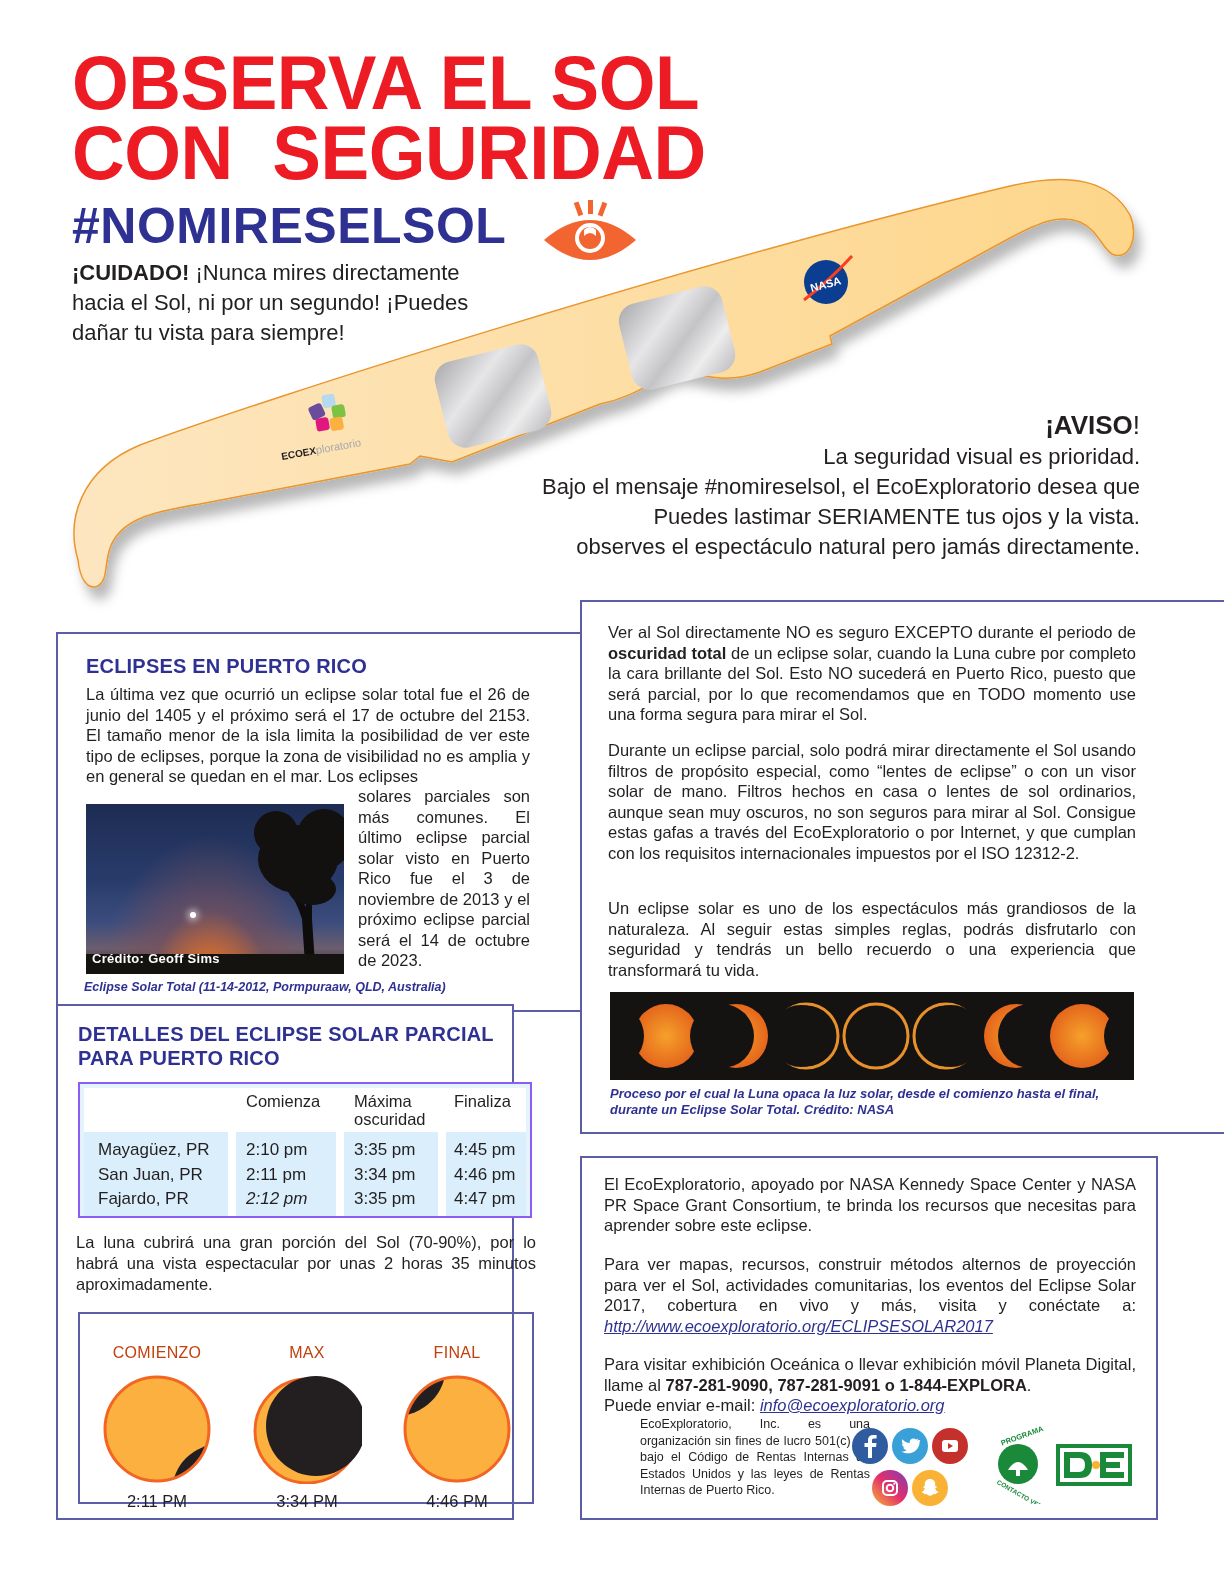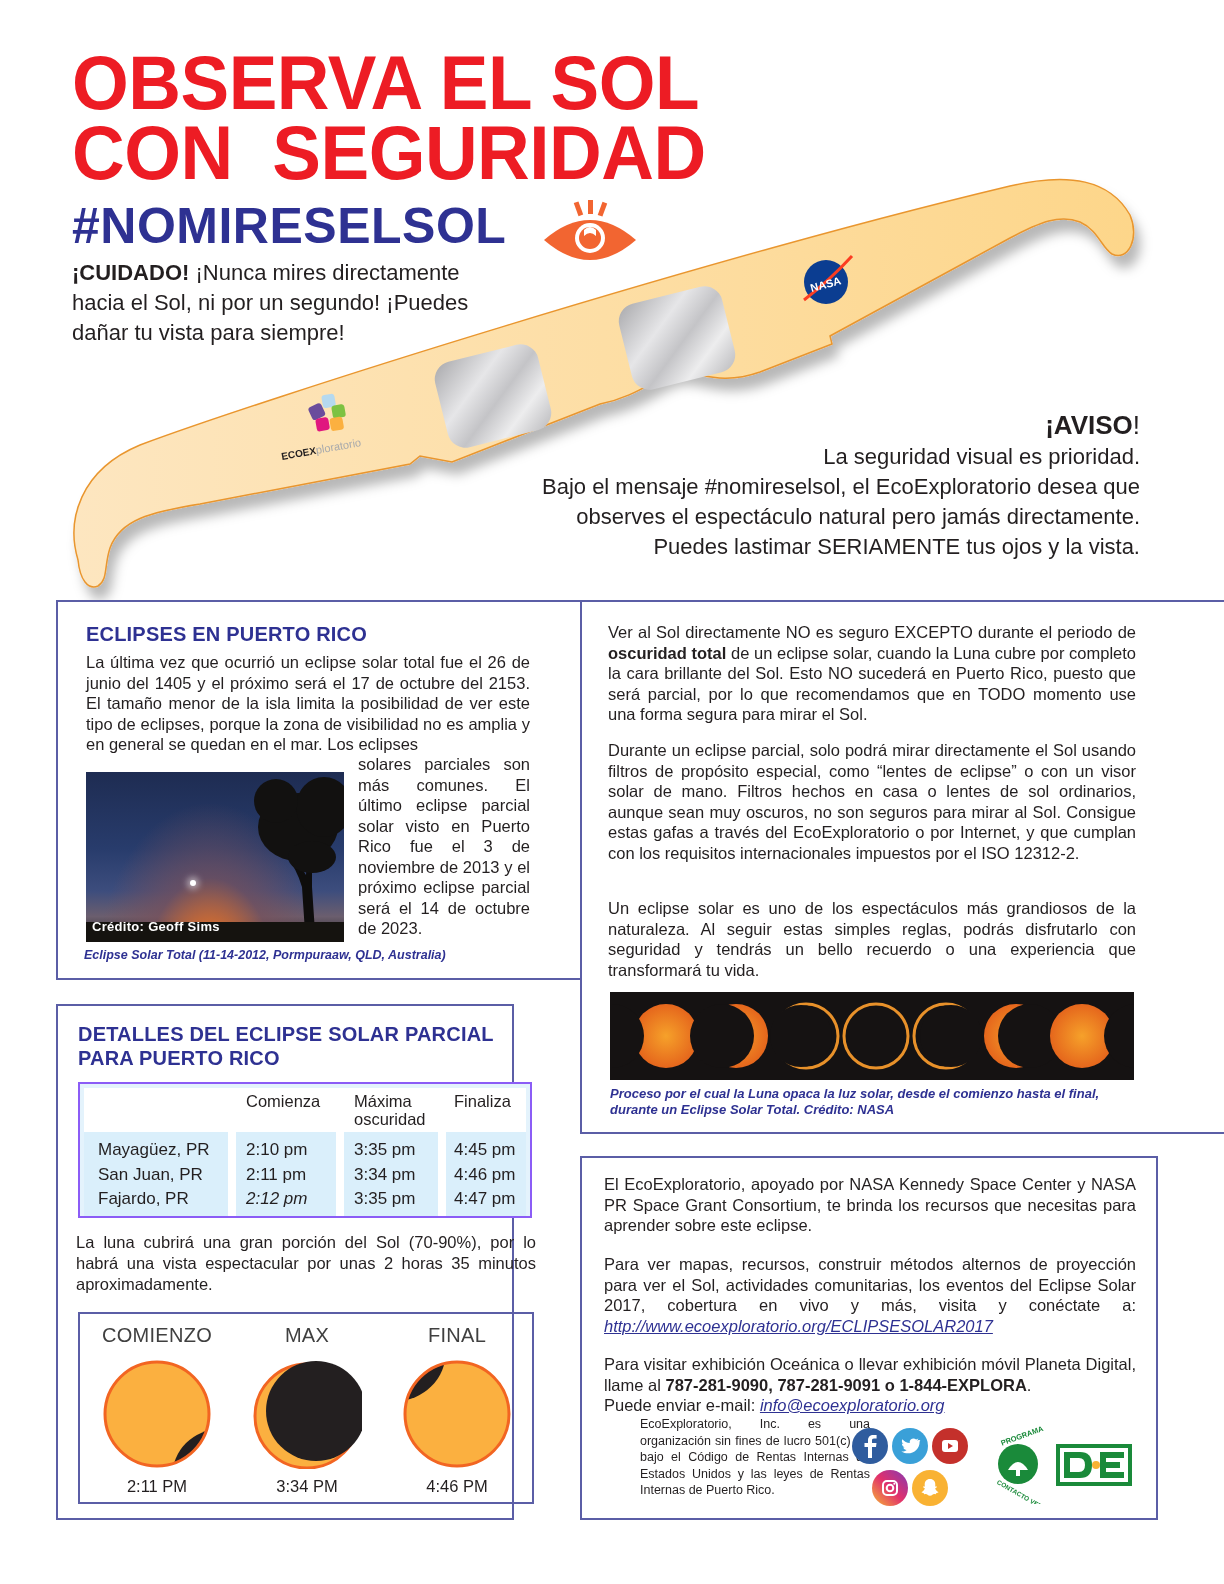--- a/index.html
+++ b/index.html
@@ -37,21 +37,21 @@
 
   
   .box { position: absolute; border: 2px solid #5b5ea6; background: #fff; }
   .box h2 {
     color: #2e3192; font-weight: bold; font-size: 20px; line-height: 24px;
     letter-spacing: 0.2px;
   }
   .body-text { font-size: 16.5px; line-height: 20.5px; color: #231f20; text-align: justify; }
 
   
-  #box-eclipses { left: 56px; top: 600px; width: 540px; height: 380px; }
+  #box-eclipses { left: 56px; top: 632px; width: 540px; height: 380px; }
   #box-eclipses h2 { position: absolute; left: 28px; top: 20px; }
   #box-eclipses .intro { position: absolute; left: 28px; top: 50px; width: 444px; }
   #box-eclipses .photo {
     position: absolute; left: 28px; top: 170px; width: 258px; height: 170px;
     background:
       radial-gradient(ellipse at 48% 120%, #e98a3a 0%, #c96a35 18%, rgba(120,80,90,0.7) 34%, rgba(40,52,90,0) 60%),
       linear-gradient(180deg, #1e2c52 0%, #283c6c 45%, #3d4d7d 70%, #6b5e6e 85%, #2a2523 100%);
     overflow: hidden;
   }
   .photo .ground { position: absolute; left: 0; right: 0; bottom: 0; height: 20px; background: #15130f; }
@@ -76,21 +76,21 @@
   .times-table .col-gap { position: absolute; top: 48px; height: 84px; width: 8px; background: #fff; }
   .times-table .th { position: absolute; top: 8px; font-size: 16.5px; line-height: 18px; color: #231f20; }
   .times-table .td { position: absolute; font-size: 17px; line-height: 24.5px; color: #231f20; }
 
   #box-detalles .coverage { position: absolute; left: 18px; top: 226px; width: 460px; font-size: 16.5px; line-height: 21px; text-align: justify; }
   .phases {
     position: absolute; left: 20px; top: 306px; width: 456px; height: 192px;
     border: 2px solid #5b5ea6;
   }
   .phase { position: absolute; top: 10px; width: 150px; text-align: center; }
-  .phase .ph-label { font-size: 20px; color: #404040; letter-spacing: 0.3px; }
+  .phase .ph-label { font-size: 16px; color: #c2410c; letter-spacing: 0.3px; margin-top: 20px; }
   .phase svg { display: block; margin: 12px auto 0 auto; }
   .phase .ph-time { margin-top: 8px; font-size: 16.5px; color: #231f20; }
 
   
   #box-safety { left: 580px; top: 600px; width: 686px; height: 534px; }
   #box-safety .p { position: absolute; left: 26px; width: 528px; }
   #box-safety .p b { font-weight: bold; }
   .phases-strip {
     position: absolute; left: 28px; top: 390px; width: 524px; height: 88px; background: #151212;
   }
@@ -181,22 +181,22 @@
     <circle cx="826" cy="282" r="22" fill="#0b3d91"></circle>
     <path d="M804 300 Q830 280 852 256" stroke="#fc3d21" stroke-width="3" fill="none"></path>
     <text x="810" y="288" font-family="Liberation Sans, sans-serif" font-size="11" font-weight="bold" fill="#fff" transform="rotate(-15 826 284)">NASA</text>
   </g>
 </svg>
 
 <div class="aviso">
   <div class="aviso-title"><span>¡AVISO</span><span class="excl">!</span></div>
   <div>La seguridad visual es prioridad.</div>
   <div>Bajo el mensaje #nomireselsol, el EcoExploratorio desea que</div>
+  <div>Puedes lastimar SERIAMENTE tus ojos y la vista.</div>
   <div>observes el espectáculo natural pero jamás directamente.</div>
-  <div>Puedes lastimar SERIAMENTE tus ojos y la vista.</div>
 </div>
 
 <div class="box" id="box-eclipses">
   <h2>ECLIPSES EN PUERTO RICO</h2>
   <div class="intro body-text">La última vez que ocurrió un eclipse solar total fue el 26 de junio del 1405 y el próximo será el 17 de octubre del 2153. El tamaño menor de la isla limita la posibilidad de ver este tipo de eclipses, porque la zona de visibilidad no es amplia y en general se quedan en el mar. Los eclipses</div>
   <div class="photo">
     <div class="sun-dot"></div>
     <svg class="tree" viewBox="0 0 120 180">
       <path d="M70 180 L66 120 Q60 100 50 90 L54 88 Q64 98 70 108 L72 80 L76 80 L76 120 L80 180 Z" fill="#0e0d0c"></path>
       <ellipse cx="62" cy="60" rx="40" ry="34" fill="#121110"></ellipse>

